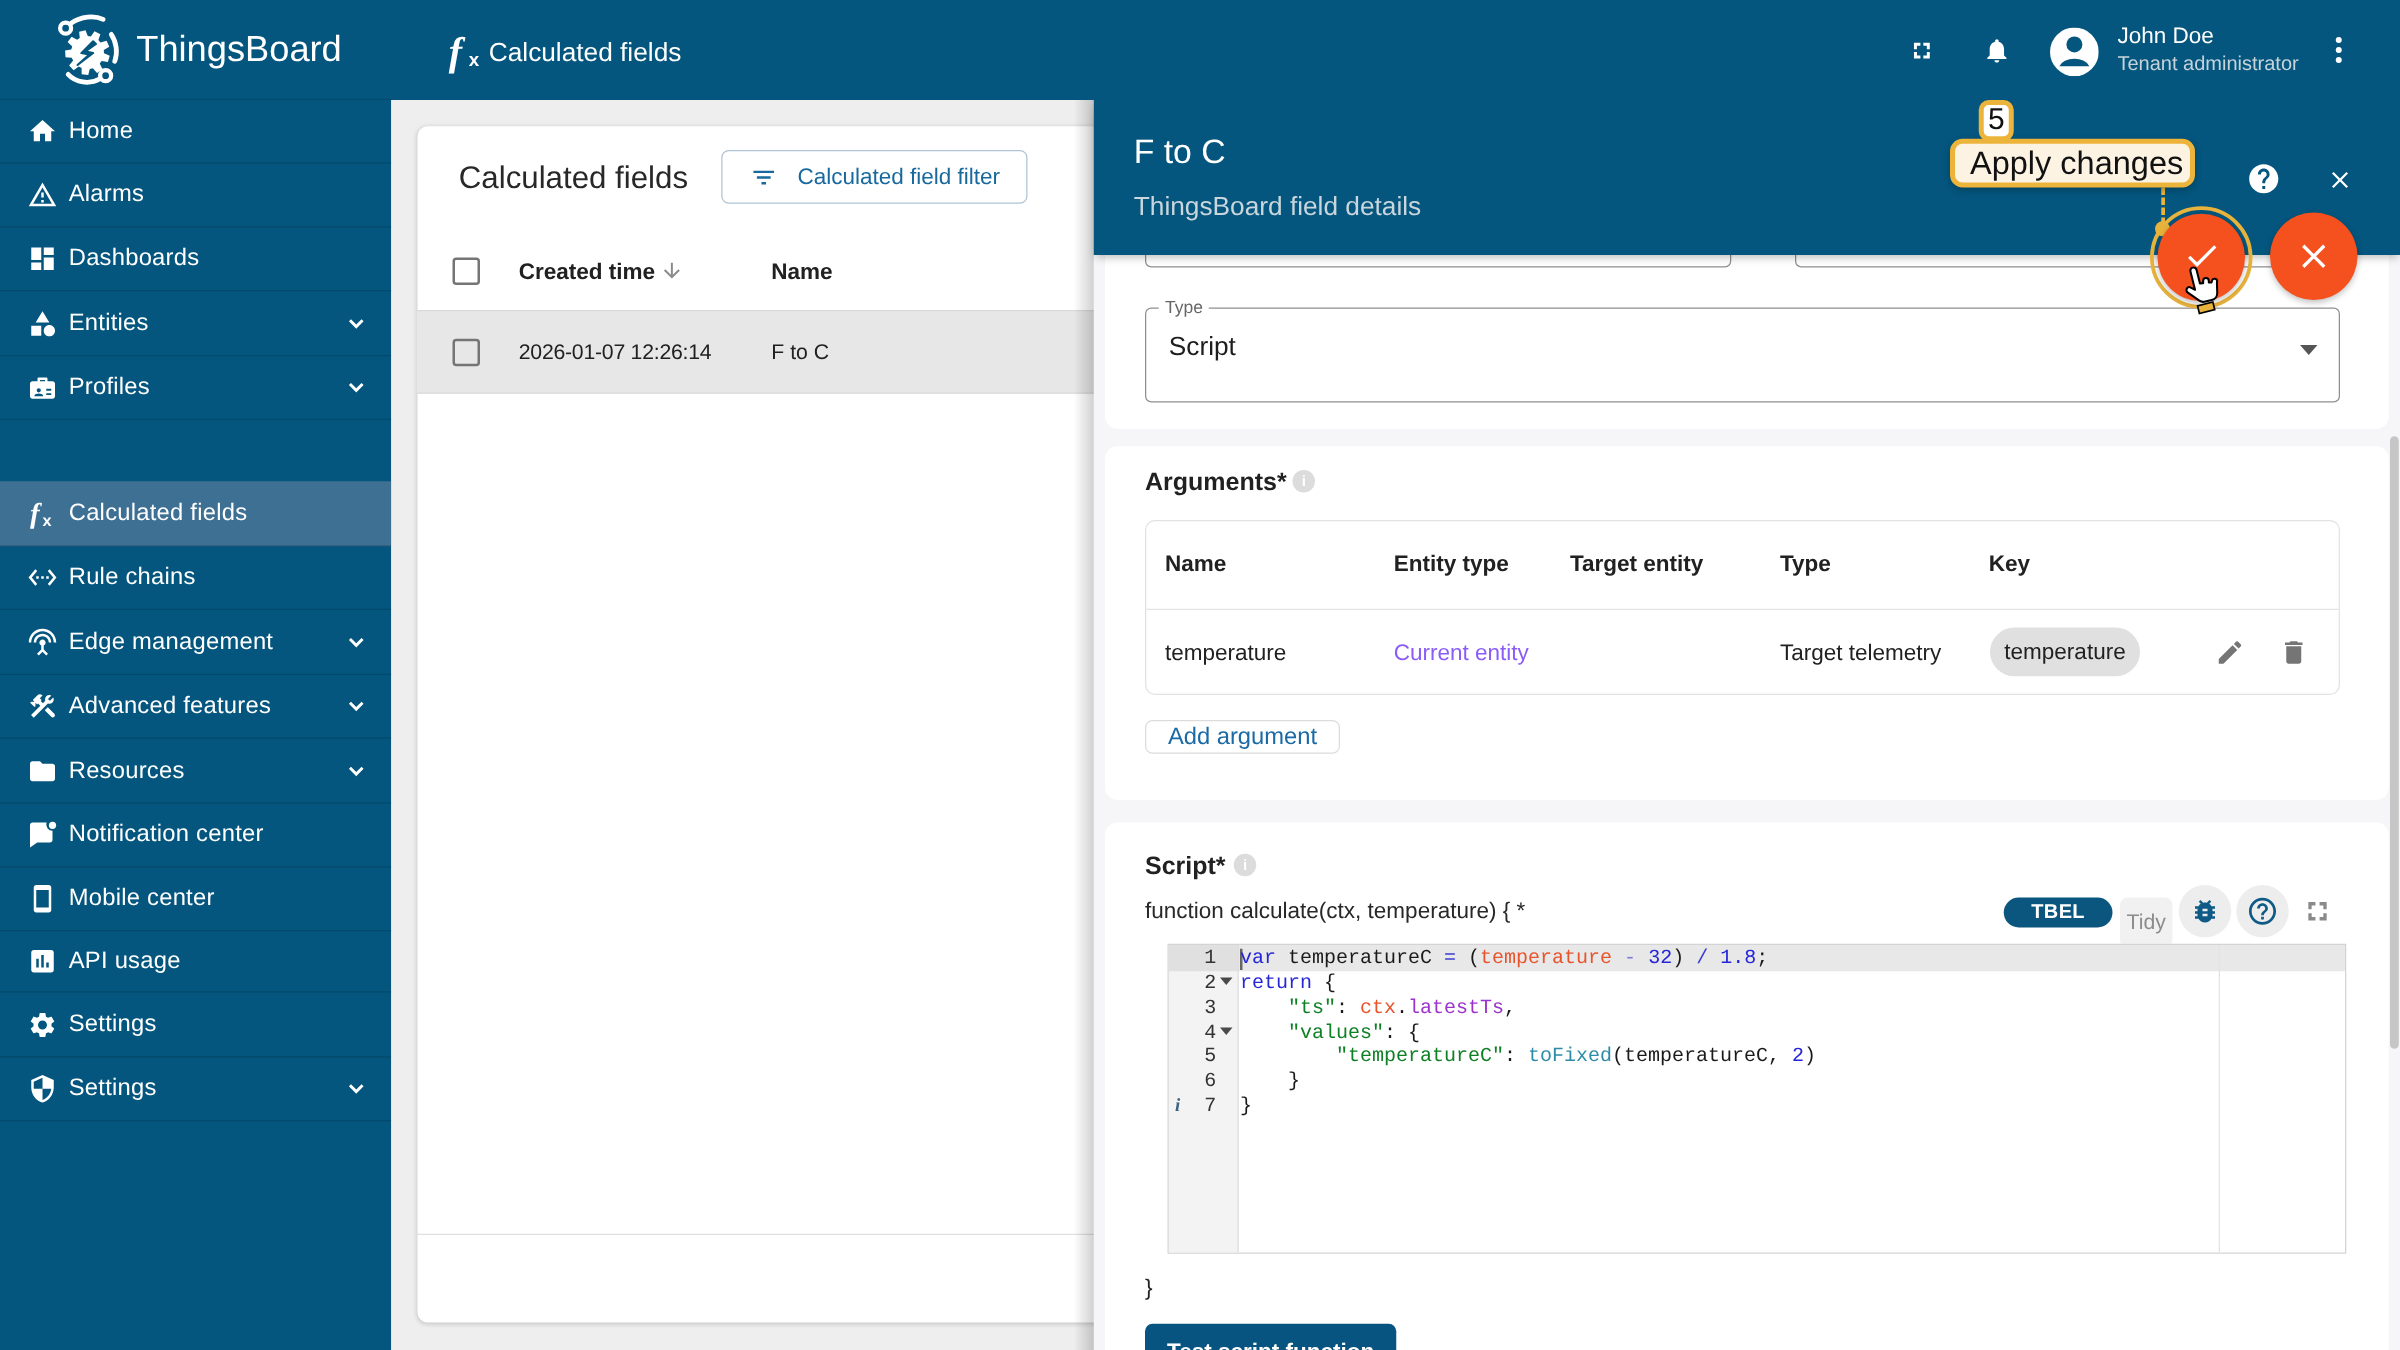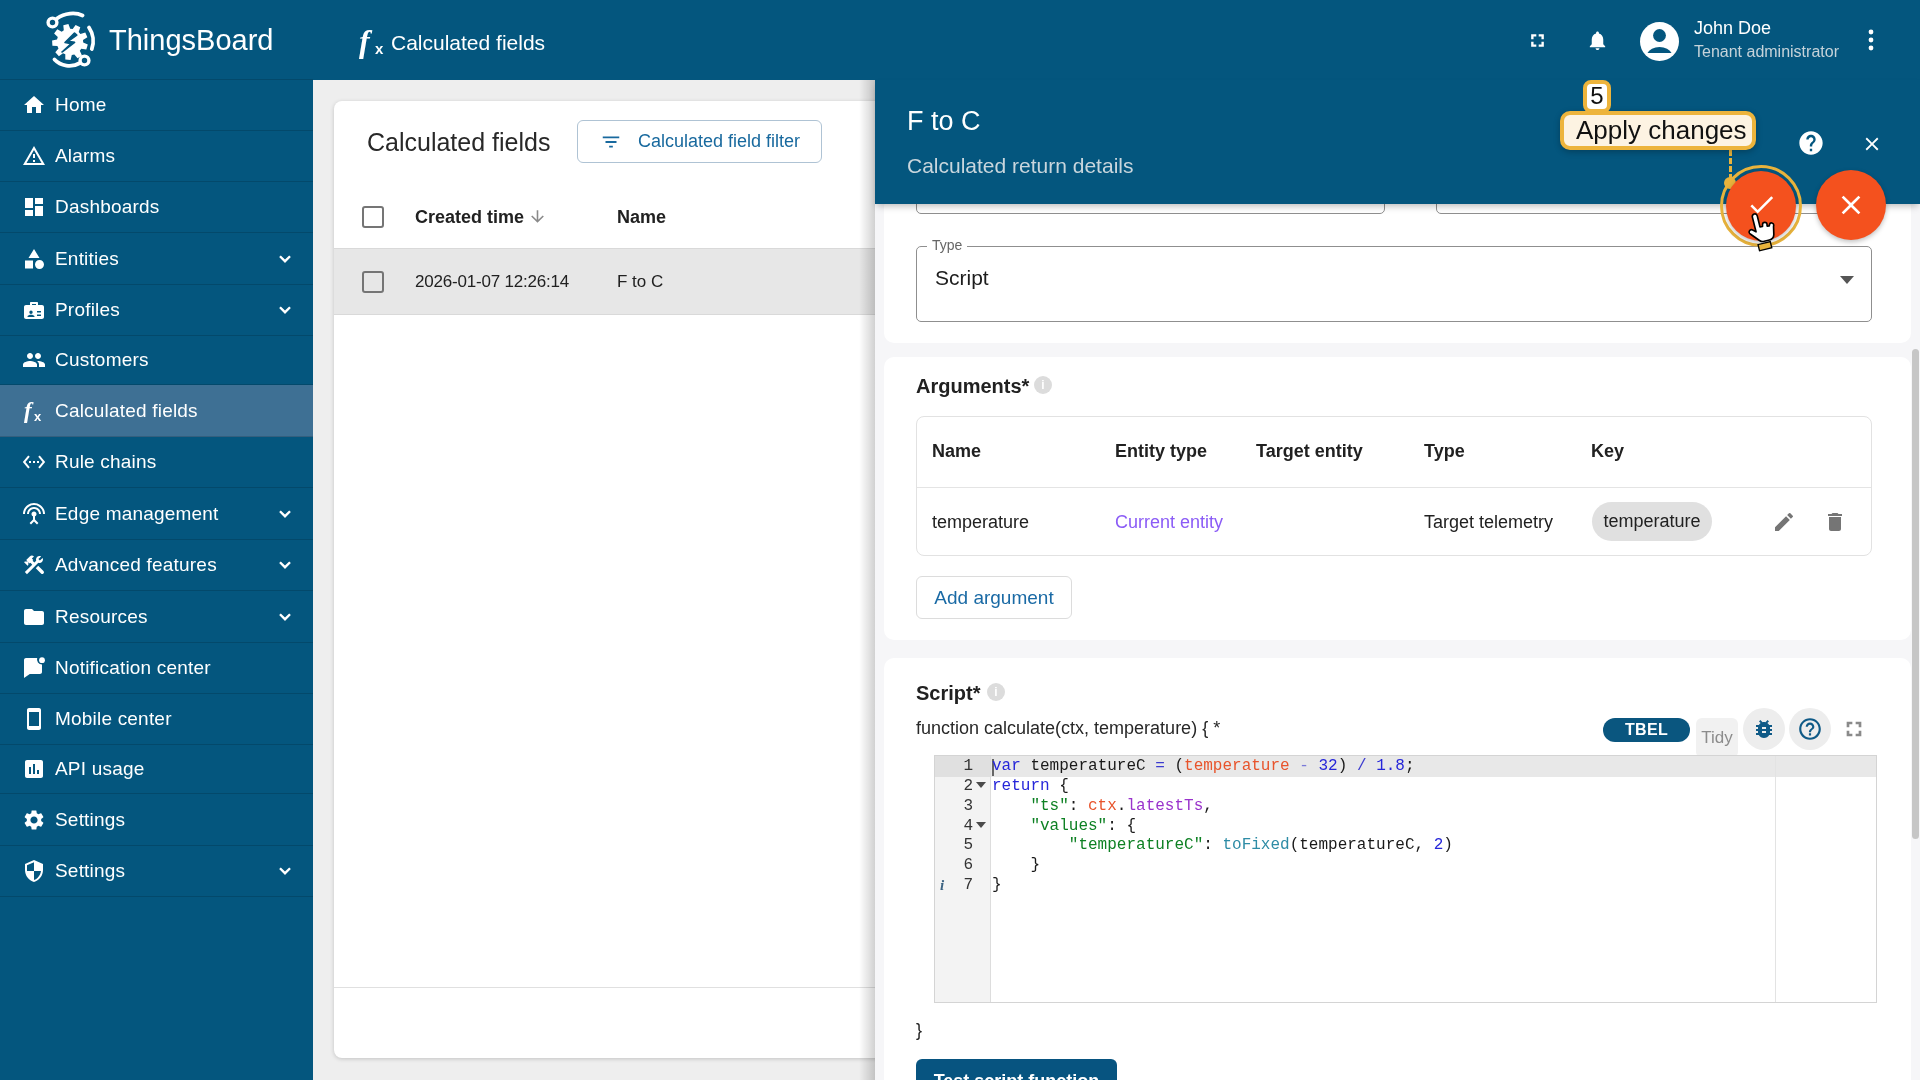--- a/index.html
+++ b/index.html
@@ -87,26 +87,20 @@
     </div>
 <div class="mi" style="top:205px;height:51px">
       <svg class="ic" width="24" height="24" viewBox="0 0 24 24" fill="#fff">
         <path fill-rule="evenodd" d="M20 7h-4V5c0-.6-.4-1-1-1H9c-.6 0-1 .4-1 1v2H4c-1.1 0-2 .9-2 2v10c0 1.1.9 2 2 2h16c1.1 0 2-.9 2-2V9c0-1.1-.9-2-2-2zM10 6h4v1h-4V6zm-1 6.5a1.7 1.7 0 1 1 0 3.4 1.7 1.7 0 0 1 0-3.4zM12.5 19h-7v-.6c0-1.1 2.3-1.7 3.5-1.7s3.5.6 3.5 1.7v.6zm6.5-1h-4v-1.5h4V18zm0-3.5h-4V13h4v1.5z" clip-rule="evenodd"></path>
       </svg>
       <span class="lbl">Profiles</span>
       <svg class="chev" width="22" height="22" viewBox="0 0 24 24" fill="#fff">
         <path d="M16.59 8.09 12 12.67 7.41 8.09 5.6 9.9l6.4 6.4 6.4-6.4z"></path>
       </svg>
     </div>
-<div class="mi" style="top:256px;height:49px">
-      <svg class="ic" width="24" height="24" viewBox="0 0 24 24" fill="#fff">
-        <path d="M16 11c1.66 0 2.99-1.34 2.99-3S17.66 5 16 5s-3 1.34-3 3 1.34 3 3 3zm-8 0c1.66 0 2.99-1.34 2.99-3S9.66 5 8 5 5 6.34 5 8s1.34 3 3 3zm0 2c-2.33 0-7 1.17-7 3.5V19h14v-2.5C15 14.17 10.33 13 8 13zm8 0c-.29 0-.62.02-.97.05 1.16.84 1.97 1.97 1.97 3.45V19h6v-2.5c0-2.33-4.67-3.5-7-3.5z"></path>
-      </svg>
-      <span class="lbl">Customers</span>
-    </div>
 <div class="mi active" style="top:305px;height:52px">
       <svg class="ic" width="24" height="24" viewBox="0 0 24 24" fill="#fff">
         <text x="2" y="19" font-size="23" font-style="italic" font-weight="700" font-family="Liberation Serif">f</text>
         <text x="12" y="22" font-size="13" font-weight="700" font-family="Liberation Sans">x</text>
       </svg>
       <span class="lbl">Calculated fields</span>
     </div>
 <div class="mi" style="top:357px;height:51px">
       <svg class="ic" width="24" height="24" viewBox="0 0 24 24" fill="#fff">
         <path d="M7.77 6.76 6.23 5.48.82 12l5.41 6.52 1.54-1.28L3.42 12l4.35-5.24zM7 13h2v-2H7v2zm10-2h-2v2h2v-2zm-6 2h2v-2h-2v2zm6.77-7.52-1.54 1.28L20.58 12l-4.35 5.24 1.54 1.28L23.18 12l-5.41-6.52z"></path>
@@ -221,21 +215,21 @@
     <div class="abs" style="left:198px;top:95px;font-size:18px;color:#8b5cf6;">Current entity</div>
     <div class="abs" style="left:507px;top:95px;font-size:18px;color:#212121;">Target telemetry</div>
     <div class="chip" style="left:675px;top:85px;width:120px;height:39px;font-size:18px;display:flex;align-items:center;justify-content:center;">temperature</div>
     <svg class="abs" style="left:855px;top:93px" width="24" height="24" viewBox="0 0 24 24" fill="#757575">
         <path d="M3 17.25V21h3.75L17.81 9.94l-3.75-3.75L3 17.25zM20.71 7.04c.39-.39.39-1.02 0-1.41l-2.34-2.34a1 1 0 0 0-1.41 0l-1.83 1.83 3.75 3.75 1.83-1.83z"></path>
       </svg>
     <svg class="abs" style="left:906px;top:93px" width="24" height="24" viewBox="0 0 24 24" fill="#757575">
         <path d="M6 19c0 1.1.9 2 2 2h8c1.1 0 2-.9 2-2V7H6v12zM19 4h-3.5l-1-1h-5l-1 1H5v2h14V4z"></path>
       </svg>
   </div>
-  <div class="obtn" style="left:41px;top:496px;width:156px;height:43px;font-size:19px;">Add argument</div>
+  <div class="obtn" style="left:41px;top:496px;width:156px;height:27px;font-size:19px;">Add argument</div>
 
   <div class="card" style="top:578px;height:502px;"></div>
   <div class="abs" style="left:41px;top:602px;font-size:20px;font-weight:700;color:#212121;">Script*</div>
   <div class="abs" style="left:112px;top:603px;width:18px;height:18px;border-radius:50%;background:#dcdcdc;color:#fff;font-size:12px;font-weight:700;text-align:center;line-height:18px;">i</div>
   <div class="abs" style="left:41px;top:638px;font-size:18px;color:#282828;">function calculate(ctx, temperature) { *</div>
   <div class="abs" style="left:728px;top:638px;width:87px;height:24px;background:#0a567f;border-radius:12px;color:#fff;font-size:16px;font-weight:700;display:flex;align-items:center;justify-content:center;letter-spacing:.3px;">TBEL</div>
   <div class="abs" style="left:821px;top:638px;width:42px;height:40px;background:#f1f1f1;border-radius:6px;color:#8c8c8c;font-size:17px;display:flex;align-items:center;justify-content:center;">Tidy</div>
   <div class="abs" style="left:868px;top:628px;width:42px;height:42px;border-radius:50%;background:#ededed;"></div>
   <svg class="abs" style="left:877px;top:637px" width="24" height="24" viewBox="0 0 24 24" fill="#0f5a87">
       <path d="M20 8h-2.81c-.45-.78-1.07-1.45-1.82-1.96L17 4.41 15.59 3l-2.17 2.17C12.96 5.06 12.49 5 12 5c-.49 0-.96.06-1.41.17L8.41 3 7 4.41l1.62 1.63C7.88 6.55 7.26 7.22 6.81 8H4v2h2.09c-.05.33-.09.66-.09 1v1H4v2h2v1c0 .34.04.67.09 1H4v2h2.81c1.04 1.79 2.97 3 5.19 3s4.15-1.21 5.19-3H20v-2h-2.09c.05-.33.09-.66.09-1v-1h2v-2h-2v-1c0-.34-.04-.67-.09-1H20V8zm-6 8h-4v-2h4v2zm0-4h-4v-2h4v2z"></path>
@@ -263,21 +257,21 @@
     <span class="s">"ts"</span>: <span class="a">ctx</span>.<span class="p">latestTs</span>,
     <span class="s">"values"</span>: {
         <span class="s">"temperatureC"</span>: <span class="t">toFixed</span>(temperatureC, <span class="n">2</span>)
     }
 }</pre>
   </div>
   <div class="abs" style="left:41px;top:940px;font-size:18px;color:#222;">}</div>
   <div class="abs" style="left:41px;top:979px;width:201px;height:44px;background:#075480;border-radius:6px;color:#fff;font-size:18px;font-weight:700;display:flex;align-items:center;justify-content:center;">Test script function</div>
   <div id="panelhead" style="box-shadow:0 4px 7px -2px rgba(0,0,0,0.28);">
     <div class="abs" style="left:32px;top:26px;font-size:27px;color:#fff;">F to C</div>
-    <div class="abs" style="left:32px;top:74px;font-size:21px;color:#c9d6dd;">Calculated return details</div>
+    <div class="abs" style="left:32px;top:74px;font-size:21px;color:#c9d6dd;">ThingsBoard field details</div>
     <svg class="abs" style="left:922px;top:49px" width="28" height="28" viewBox="0 0 24 24" fill="#fff">
         <path d="M12 2C6.48 2 2 6.48 2 12s4.48 10 10 10 10-4.48 10-10S17.52 2 12 2zm1 17h-2v-2h2v2zm2.07-7.75-.9.92C13.45 12.9 13 13.5 13 15h-2v-.5c0-1.1.45-2.1 1.17-2.83l1.24-1.26c.37-.36.59-.86.59-1.41 0-1.1-.9-2-2-2s-2 .9-2 2H8c0-2.21 1.79-4 4-4s4 1.79 4 4c0 .88-.36 1.68-.93 2.25z"></path>
       </svg>
     <svg class="abs" style="left:986px;top:53px" width="22" height="22" viewBox="0 0 24 24" fill="#fff">
         <path d="M19 6.41 17.59 5 12 10.59 6.41 5 5 6.41 10.59 12 5 17.59 6.41 19 12 13.41 17.59 19 19 17.59 13.41 12z"></path>
       </svg>
   </div>
   <div class="abs" style="left:1037px;top:269px;width:7px;height:490px;background:#c6c6c6;border-radius:4px;"></div>
 </div>
 <div id="overlay" class="abs" style="left:0;top:0;width:1920px;height:1080px;pointer-events:none;">

